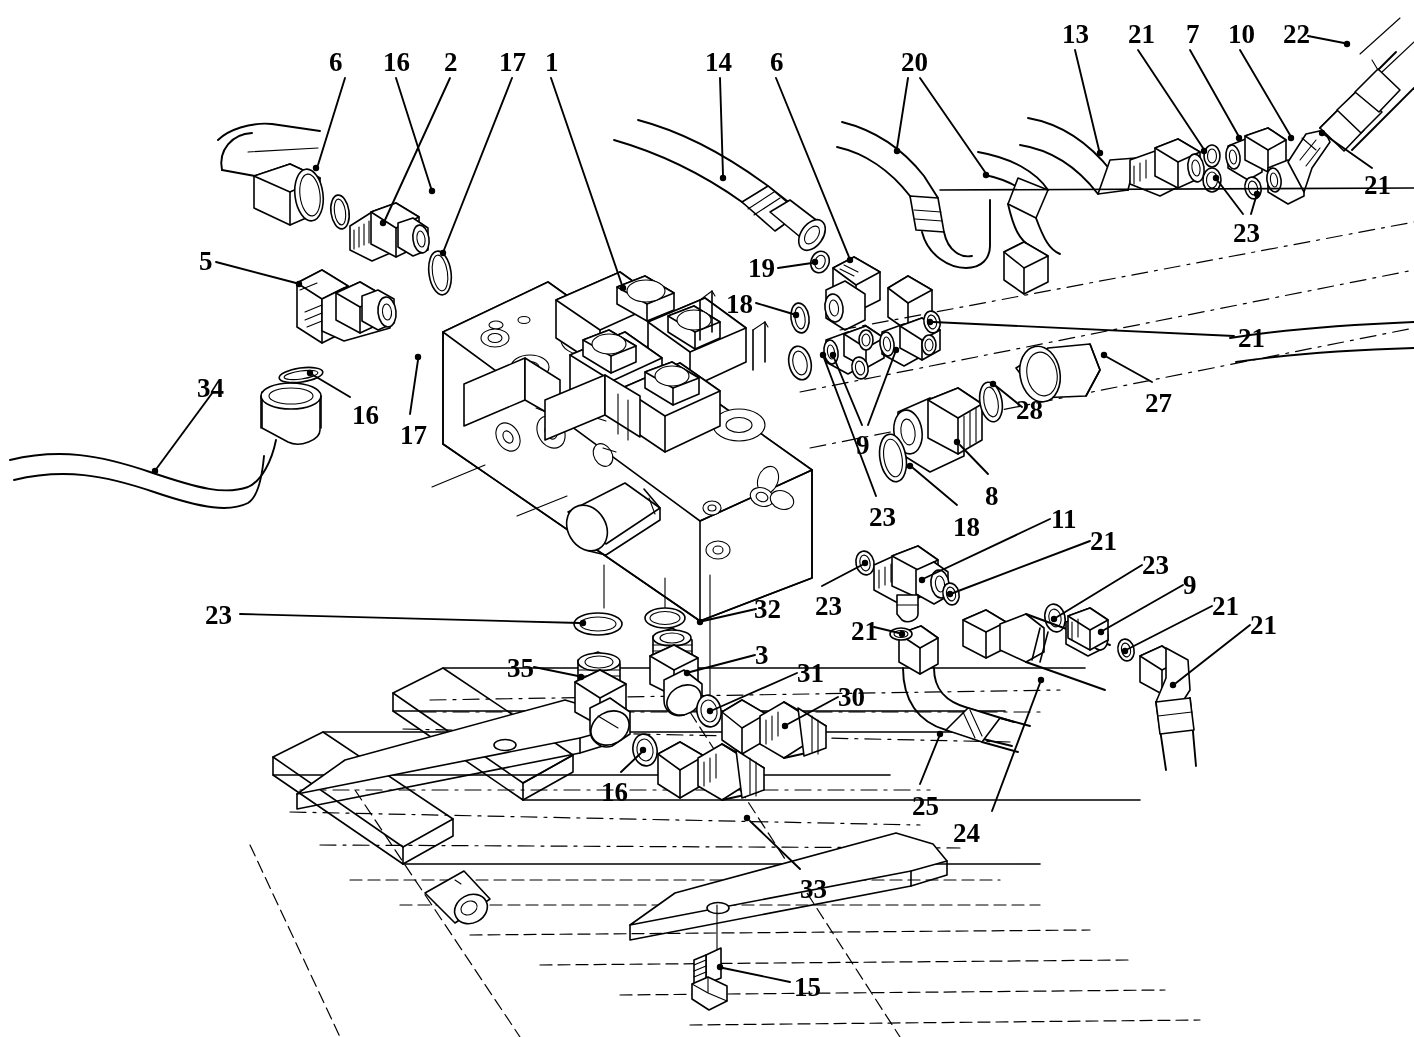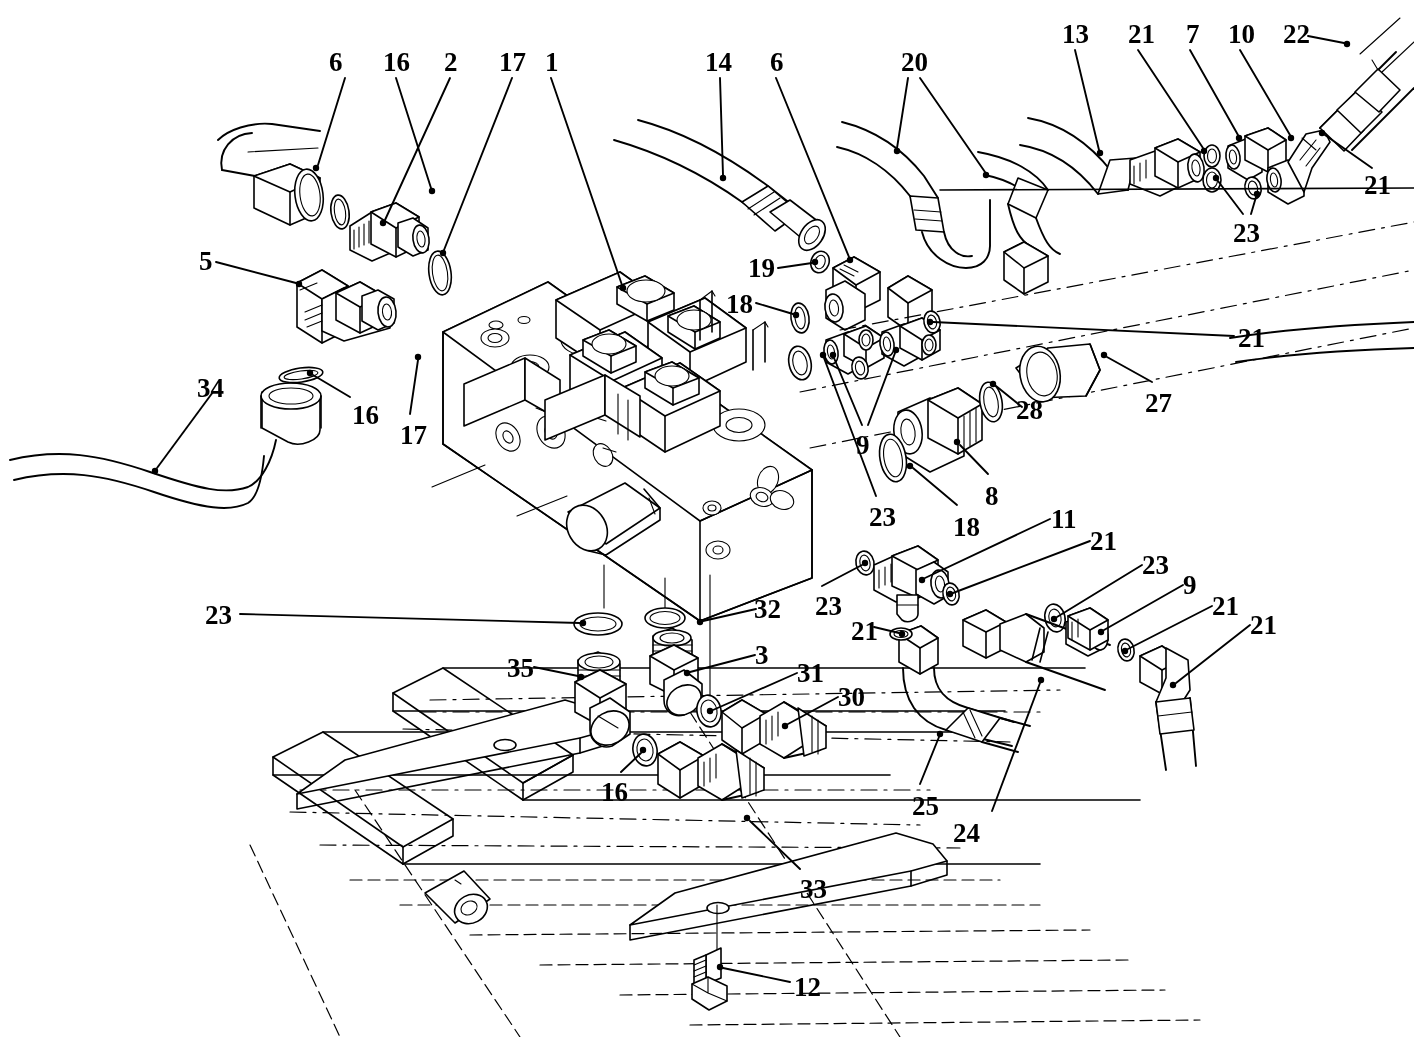--- a/index.html
+++ b/index.html
@@ -693,15 +693,15 @@
   <div class="callout" style="left:754px;top:596px">32</div>
   <div class="callout" style="left:851px;top:618px">21</div>
   <div class="callout" style="left:755px;top:642px">3</div>
   <div class="callout" style="left:507px;top:655px">35</div>
   <div class="callout" style="left:797px;top:660px">31</div>
   <div class="callout" style="left:838px;top:684px">30</div>
   <div class="callout" style="left:601px;top:779px">16</div>
   <div class="callout" style="left:912px;top:793px">25</div>
   <div class="callout" style="left:953px;top:820px">24</div>
   <div class="callout" style="left:800px;top:876px">33</div>
-  <div class="callout" style="left:794px;top:974px">12</div>
+  <div class="callout" style="left:794px;top:974px">15</div>
 
 </div>
 
 </body></html>

